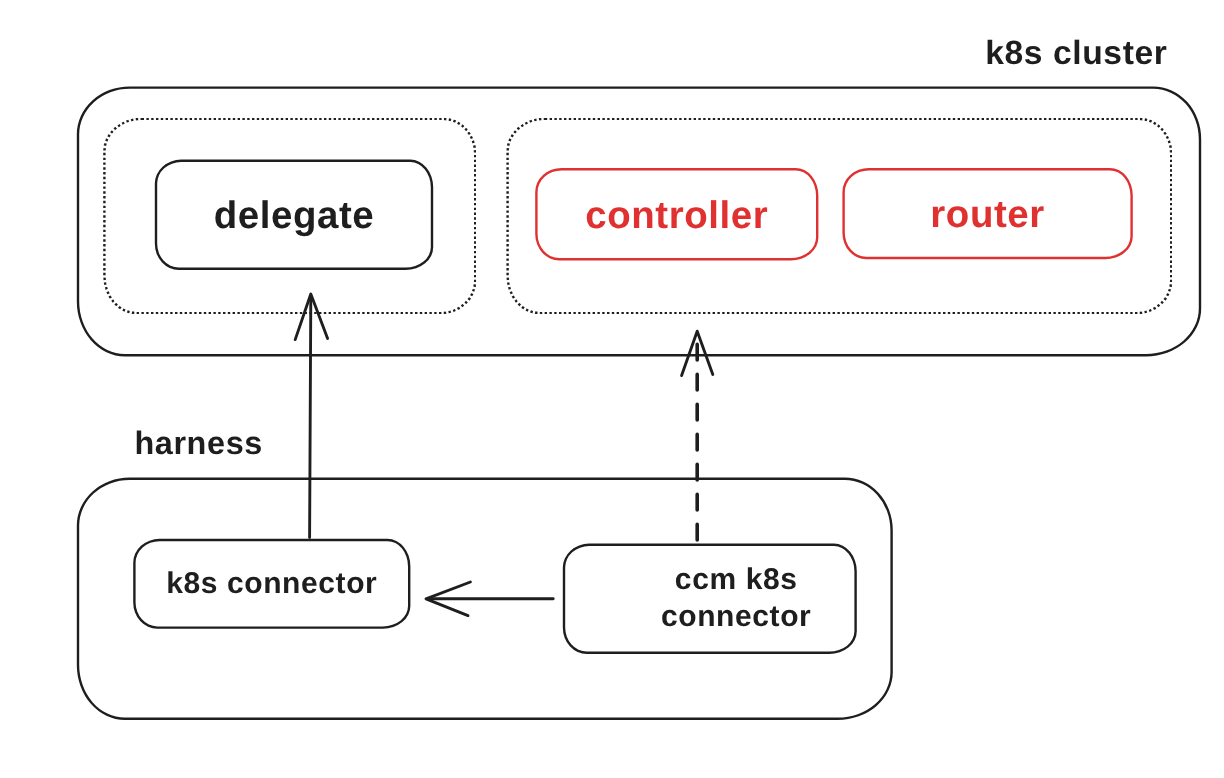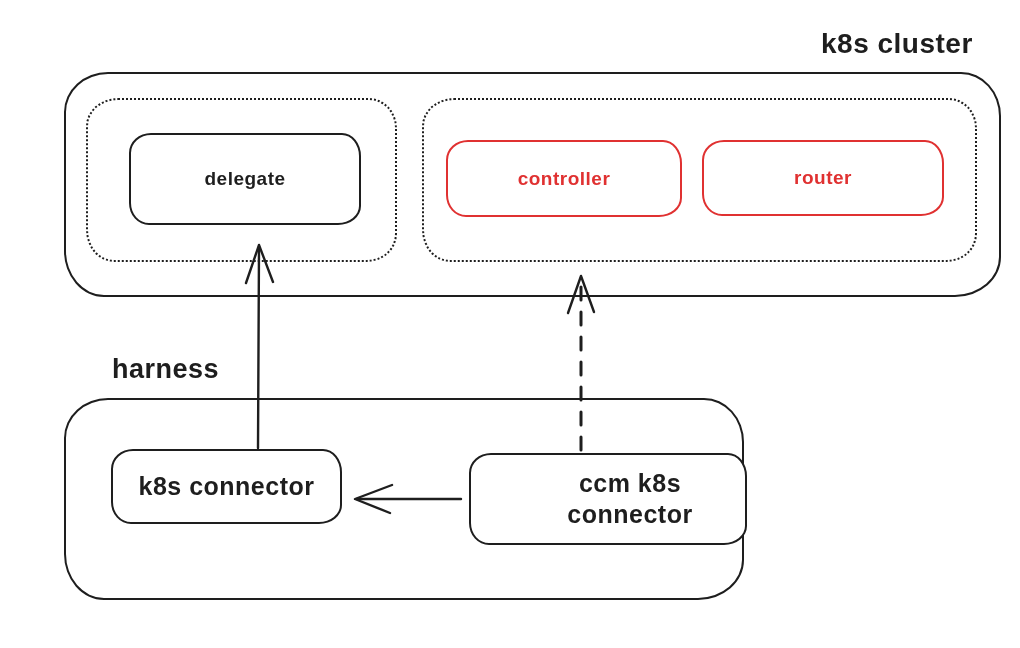--- a/index.html
+++ b/index.html
@@ -17,21 +17,21 @@
   }
   .outer { border-radius:44px 40px 46px 40px / 40px 44px 40px 46px; }
   .dotted-group {
     border:2.6px dotted #1e1e1e;
     border-radius:32px 28px 30px 28px / 28px 30px 28px 32px;
   }
   .node {
     position:absolute; border:2.2px solid #1e1e1e; box-sizing:border-box;
     border-radius:22px 19px 23px 20px / 20px 23px 19px 22px;
     display:flex; align-items:center; justify-content:center;
-    font-size:19px; font-weight:600; letter-spacing:0.5px; text-align:center;
+    font-size:32px; font-weight:600; letter-spacing:0.5px; text-align:center;
     background:#ffffff;
   }
   .node.red { border-color:#e03131; color:#e03131; }
   .node .node-label { line-height:1.25; }
   .node.wrap .node-label { max-width:160px; }
   svg.arrows {
     position:absolute; left:0; top:0; width:1020px; height:648px;
     pointer-events:none;
   }
   svg.arrows path, svg.arrows line, svg.arrows polyline {
@@ -66,21 +66,21 @@
   </div>
 
   <div class="lbl" style="left:88px; top:354px; font-size:27px;">harness</div>
 
   <div class="container-box outer" style="left:40px; top:398px; width:680px; height:202px;"></div>
 
   <div class="node" style="left:87px; top:449px; width:231px; height:75px; font-size:25px;">
     <span class="node-label">k8s connector</span>
   </div>
 
-  <div class="node wrap" style="left:445px; top:453px; width:278px; height:92px; font-size:25px;padding-left:44px;">
+  <div class="node wrap" style="left:445px; top:453px; width:245px; height:92px; font-size:25px;padding-left:44px;">
     <span class="node-label">ccm k8s connector</span>
   </div>
 
   <svg class="arrows" viewBox="0 0 1020 648">
     <g>
       <line x1="234" y1="448" x2="235" y2="247"></line>
       <polyline points="222,283 235,245 249,282"></polyline>
     </g>
     <g>
       <line class="dashed" x1="557" y1="450" x2="557" y2="280"></line>

